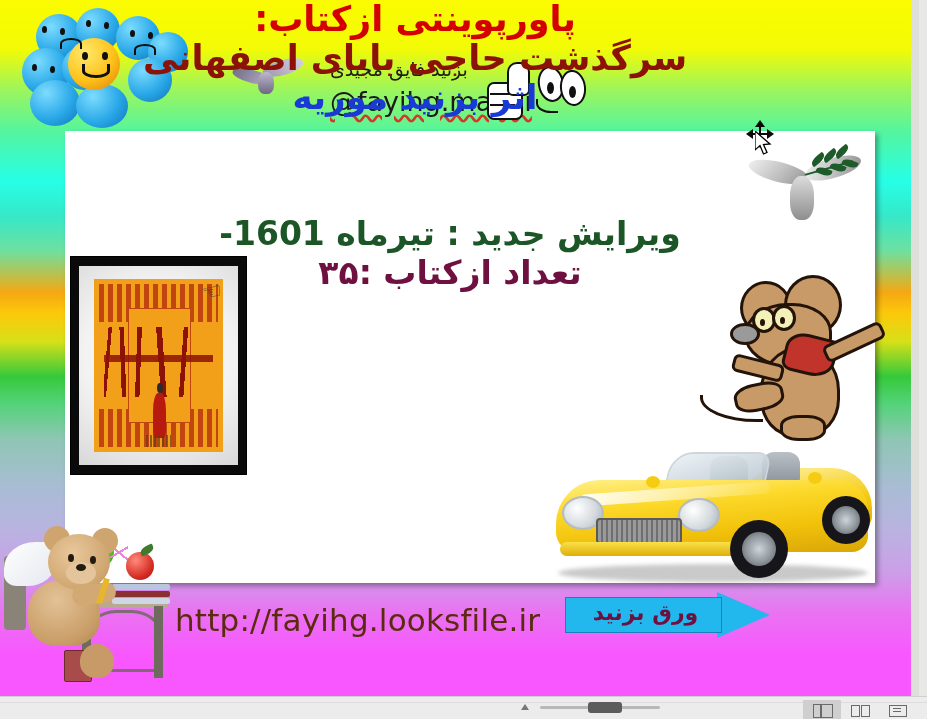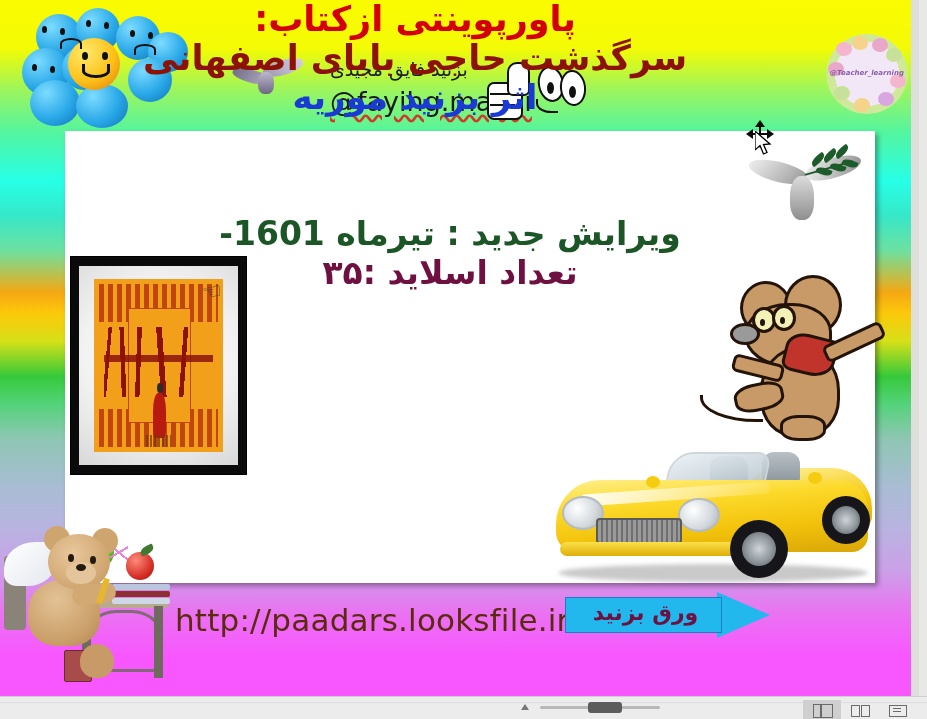--- a/index.html
+++ b/index.html
@@ -416,32 +416,20 @@
     </div>
 
     <div class="eyes">
       <div class="eye e1"></div>
         <div class="eye e2"></div>
       <div class="p p1"></div>
         <div class="p p2"></div>
       <div class="mouth"></div>
     </div>
 
-    <div class="badge">
-      <div class="pet" style="left:10px;top:8px;background:#f3b6cd;"></div>
-      <div class="pet" style="left:26px;top:2px;background:#f6d38a;"></div>
-      <div class="pet" style="left:46px;top:4px;background:#e9a7c9;"></div>
-      <div class="pet" style="left:60px;top:14px;background:#c8e19a;"></div>
-      <div class="pet" style="left:64px;top:40px;background:#f3b6cd;"></div>
-      <div class="pet" style="left:52px;top:58px;background:#d9a6e0;"></div>
-      <div class="pet" style="left:28px;top:64px;background:#f6d38a;"></div>
-      <div class="pet" style="left:8px;top:52px;background:#c8e19a;"></div>
-      <div class="pet" style="left:2px;top:28px;background:#e9a7c9;"></div>
-      <div class="txt">@Teacher_learning</div>
-    </div>
 
     <div class="slide-white"></div>
 
     <div class="dove">
       <div class="wing-l"></div>
       <div class="wing-r"></div>
       <div class="body"></div>
       <div class="branch">
         <div class="stem"></div>
         <div class="leaf" style="left:6px;top:2px;transform:rotate(-40deg);"></div>
@@ -454,21 +442,21 @@
     </div>
 
     <div class="title-block">
       <div class="t-line t1">پاورپوینتی ازکتاب:</div>
       <div class="t-line t2">سرگذشت حاجی بابای اصفهانی</div>
       <div class="t-line t3">اثر بزنید موریه</div>
     </div>
 
     <div class="sub-block">
       <div class="s-line s1">ویرایش جدید : تیرماه 1601-</div>
-      <div class="s-line s2">تعداد اسلاید :۳۵</div>
+      <div class="s-line s2">تعداد ازکتاب :۳۵</div>
     </div>
 
     <div class="book">
       <div class="matte">
         <div class="cover">
           <div class="orn-t"></div>
           <div class="orn-b"></div>
           <div class="inner"></div>
           <div class="calig"></div>
           <div class="figure"></div>
@@ -539,21 +527,21 @@
       <div class="muzzle"></div>
       <div class="eye ey1"></div>
         <div class="eye ey2"></div>
       <div class="nose"></div>
       <div class="arm"></div>
       <div class="pencil"></div>
       <div class="minibook"></div>
       <div class="mini"></div>
     </div>
 
-    <div class="url-text">http://paadars.looksfile.ir</div>
+    <div class="url-text">http://fayihg.looksfile.ir</div>
 
     <div class="arrow-banner">
       <div class="head"></div>
       <div class="body"></div>
       <div class="atext">ورق بزنید</div>
     </div>
 
     <div class="cursor-move">
       <div class="h"></div>
         <div class="v"></div>

